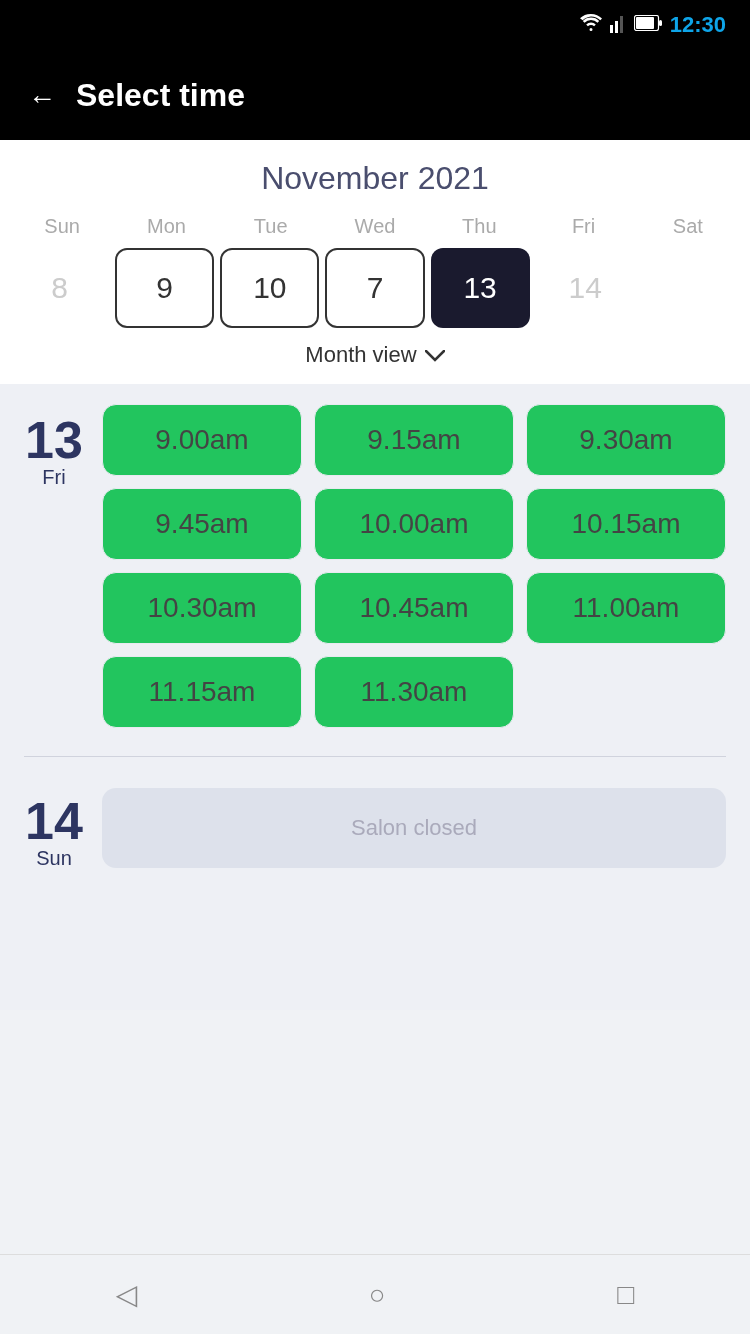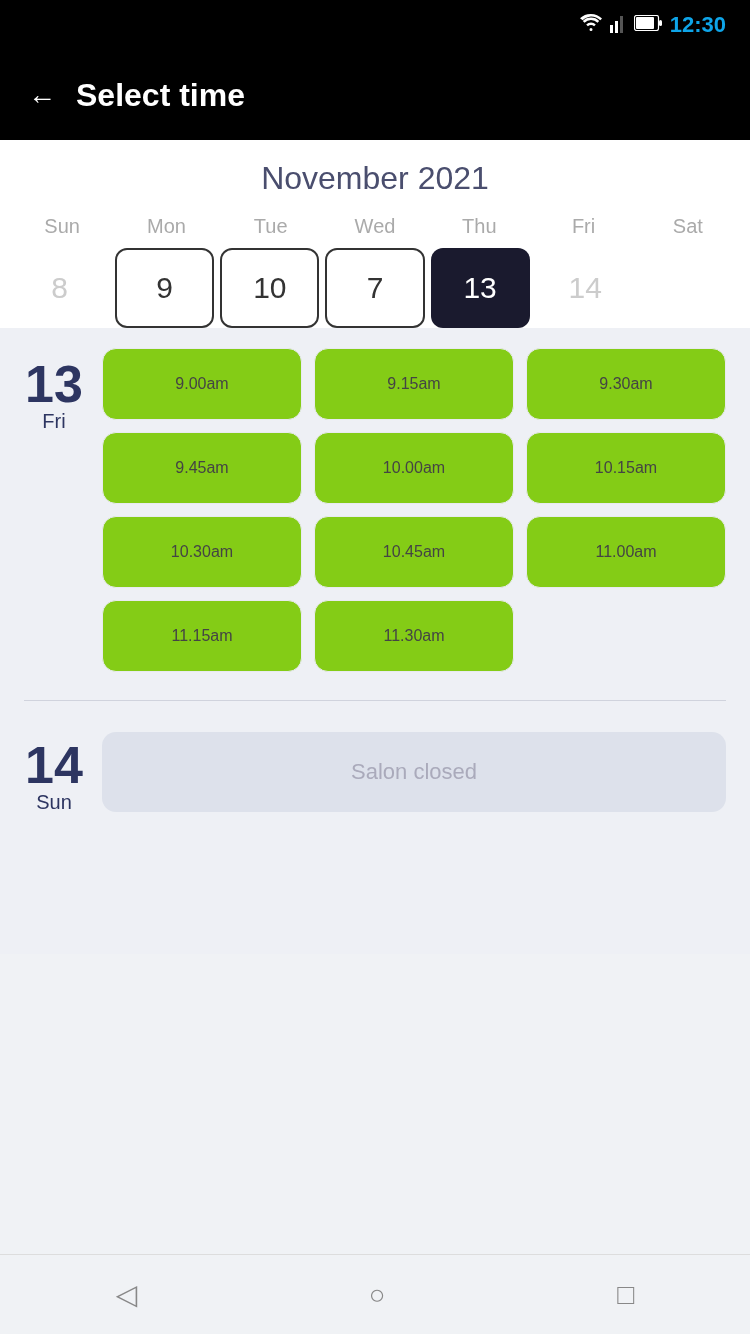--- a/index.html
+++ b/index.html
@@ -160,27 +160,27 @@
       font-weight: 400;
     }
 
     .time-slots-grid {
       display: grid;
       grid-template-columns: repeat(3, 1fr);
       gap: 12px;
       flex: 1;
     }
     .time-slot {
-      background: #84cc16;
+      background: #22c55e;
       border-radius: 14px;
       height: 72px;
       display: flex;
       align-items: center;
       justify-content: center;
-      font-size: 16px;
+      font-size: 28px;
       color: #444;
       cursor: pointer;
       border: 1.5px solid #e8eaf0;
     }
 
     .divider {
       height: 1px;
       background: #d0d3dd;
       margin: 28px 0;
     }
@@ -272,20 +272,28 @@
 
   <div class="date-row">
     <div class="date-cell inactive">8</div>
     <div class="date-cell bordered">9</div>
     <div class="date-cell bordered">10</div>
     <div class="date-cell bordered">7</div>
     <div class="date-cell selected">13</div>
     <div class="date-cell inactive">14</div>
   </div>
 
+  <div class="month-view-bar">
+    <span class="month-view-text">Month view</span>
+    <span class="chevron-down">
+      <svg width="20" height="12" viewBox="0 0 20 12" fill="none" xmlns="http://www.w3.org/2000/svg">
+        <path d="M1 1L10 10L19 1" stroke="#333" stroke-width="2.5" stroke-linecap="round"></path>
+      </svg>
+    </span>
+  </div>
 </div>
 
 <div class="time-section">
 
   <div class="day-block">
     <div class="day-label">
       <span class="day-number">13</span>
       <span class="day-name">Fri</span>
     </div>
     <div class="time-slots-grid">

